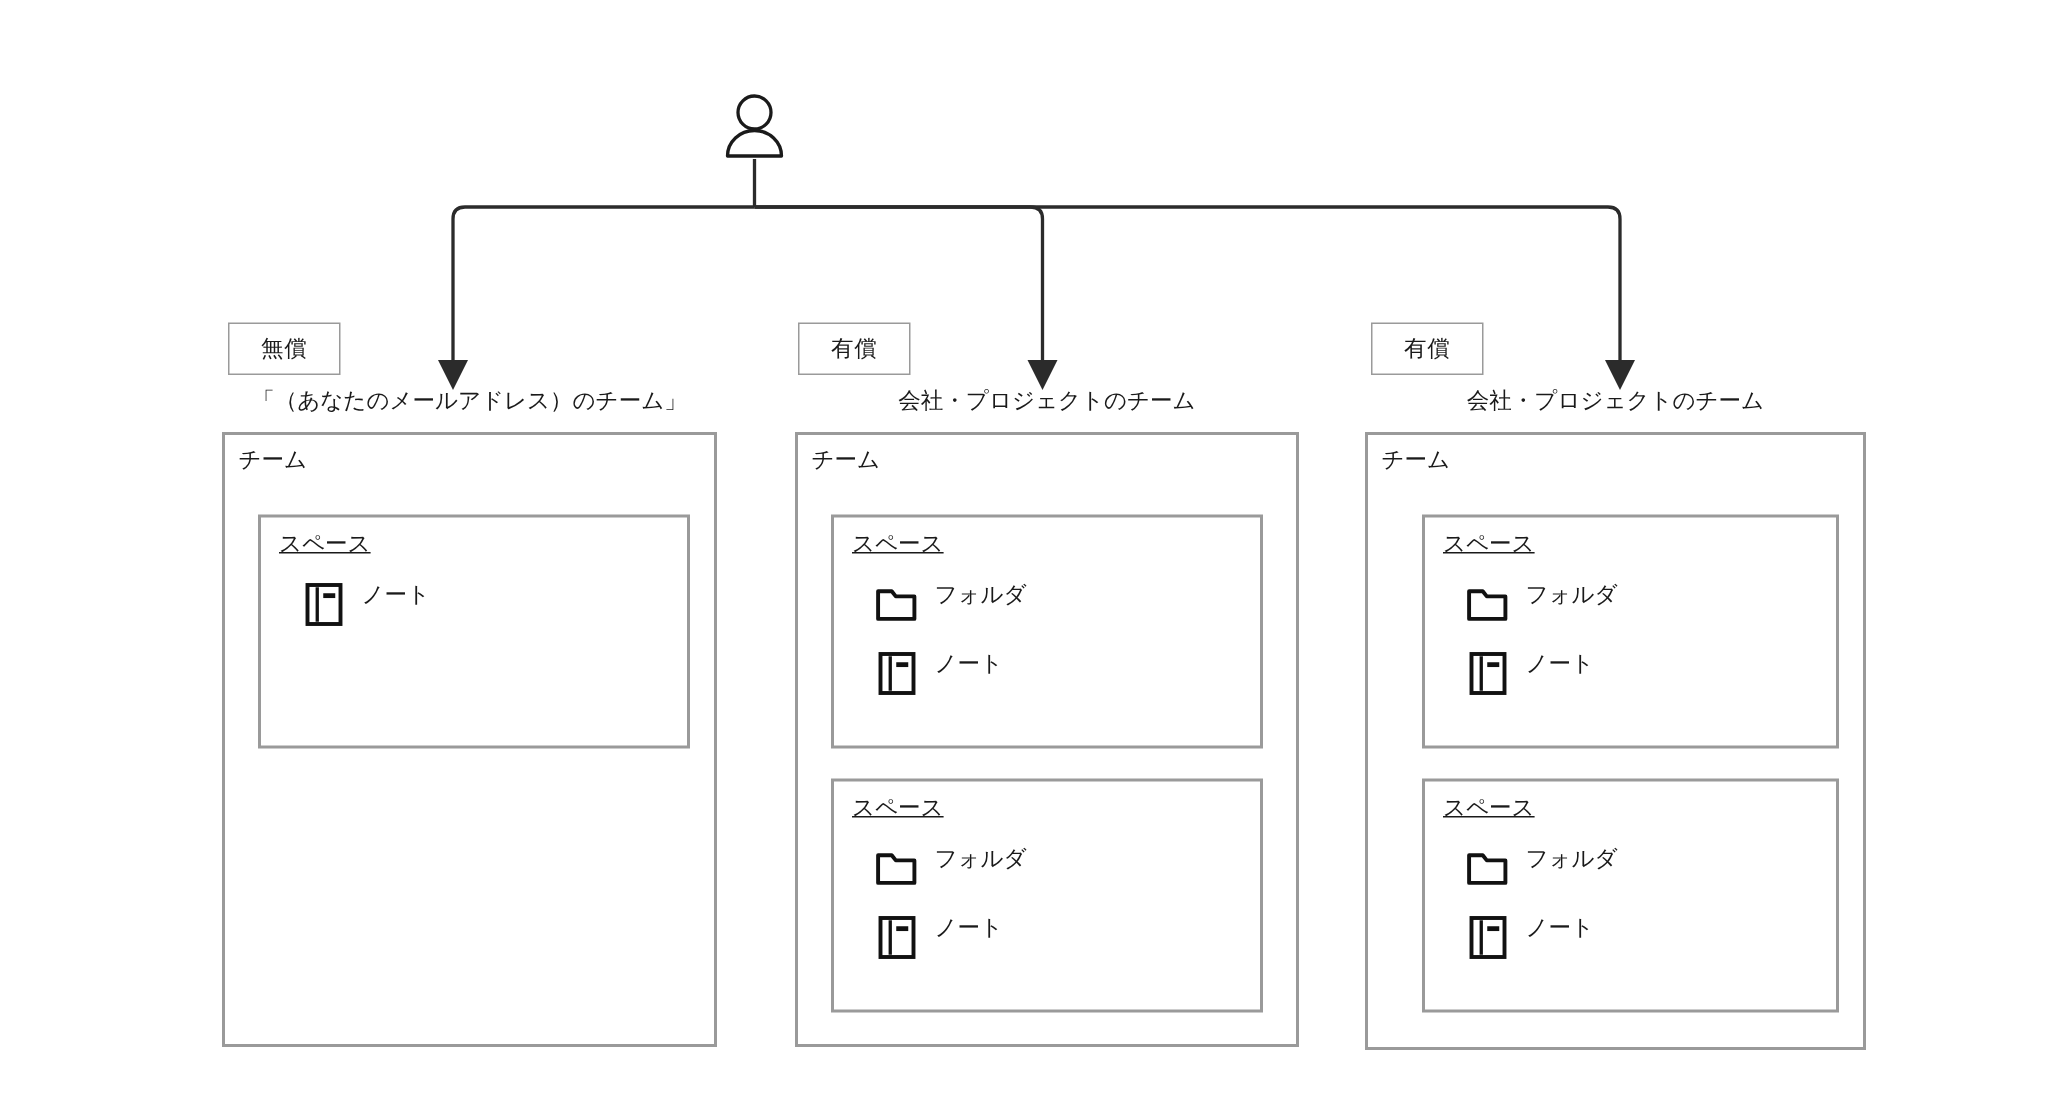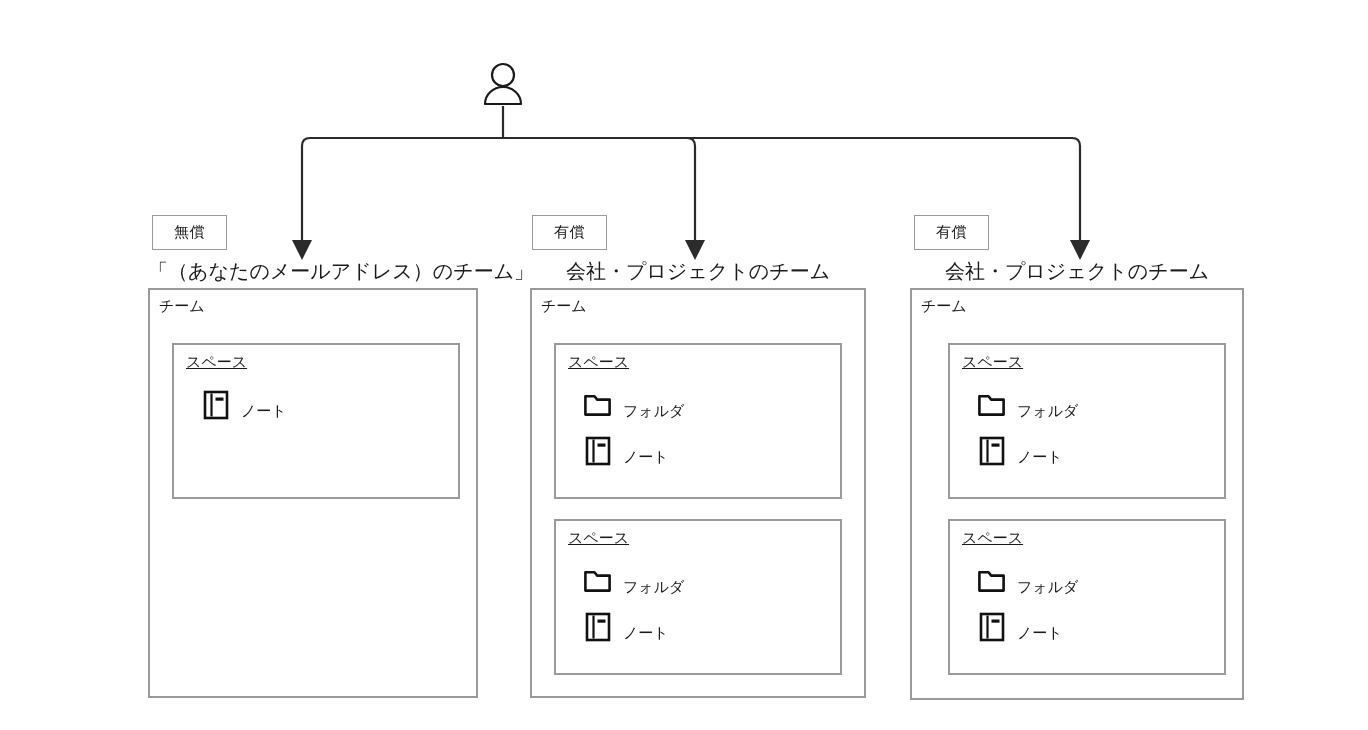--- a/index.html
+++ b/index.html
@@ -41,21 +41,21 @@
     align-items: center;
     justify-content: center;
     font-size: 15px;
     letter-spacing: 0.5px;
     color: #1a1a1a;
   }
 
   
   .caption {
     position: absolute;
-    font-size: 20px;
+    font-size: 15px;
     white-space: nowrap;
     color: #1a1a1a;
     text-align: center;
   }
 
   
   .team-box {
     position: absolute;
     box-sizing: border-box;
     border: 2px solid #9a9a9a;
@@ -83,21 +83,21 @@
     top: 8px;
     font-size: 15px;
     color: #1a1a1a;
     text-decoration: underline;
   }
 
   
   .item-row {
     position: absolute;
     display: flex;
-    align-items: flex-end;
+    align-items: flex-start;
     height: 34px;
   }
   .item-icon {
     width: 32px;
     height: 32px;
     display: flex;
     align-items: center;
     justify-content: center;
     flex: 0 0 auto;
   }

